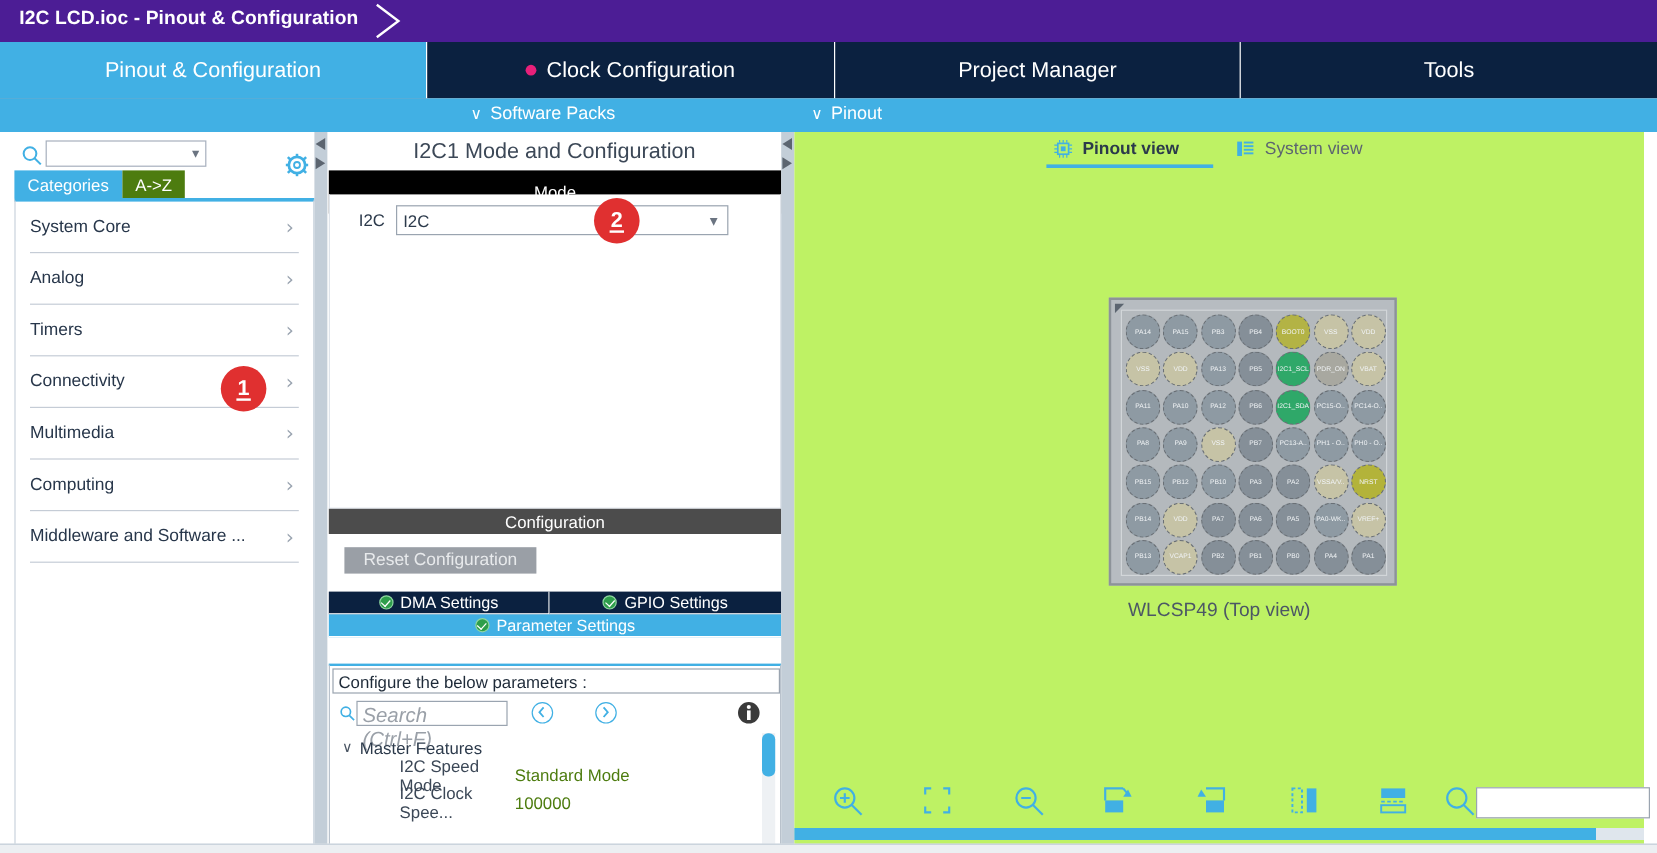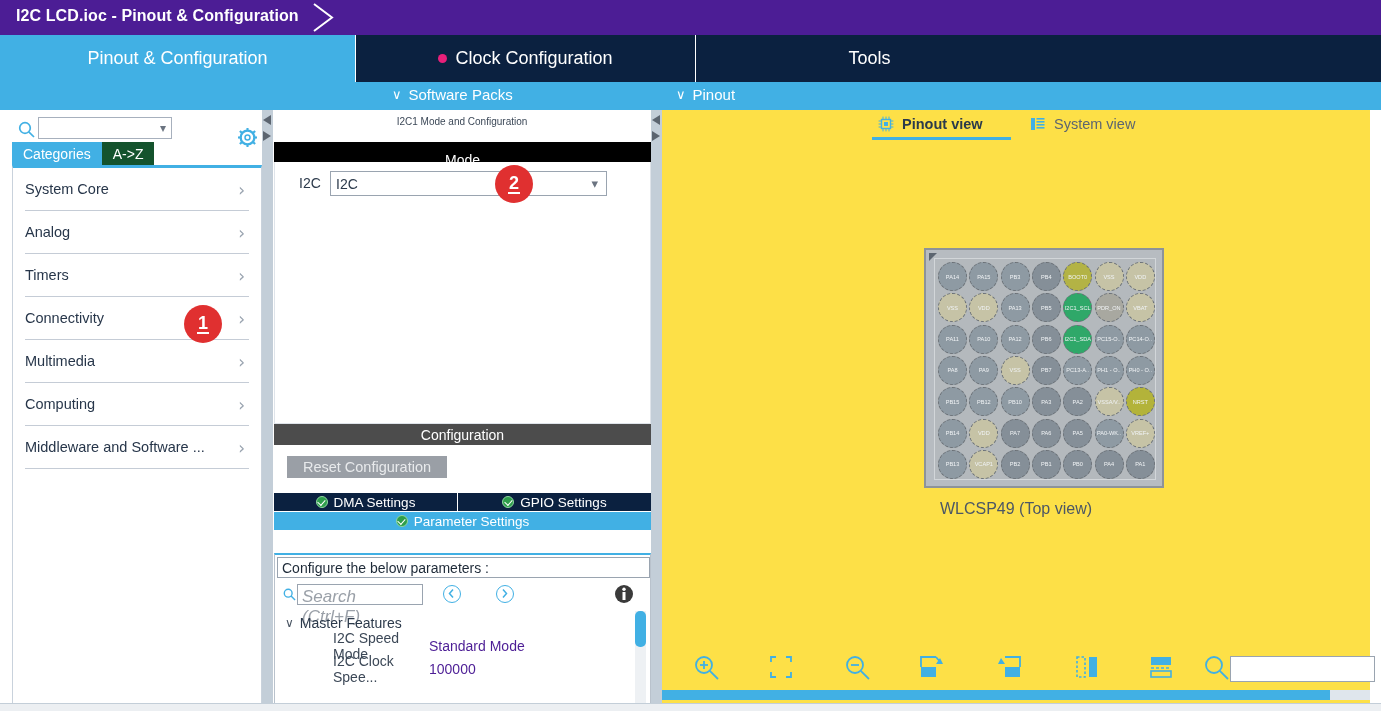--- a/index.html
+++ b/index.html
@@ -81,21 +81,21 @@
   .cattabs {
     position: absolute; left: 12px; top: 32px;
     display: flex;
   }
   .cattab {
     height: 23px; padding: 0 11px;
     display: flex; align-items: center;
     font-size: 14px; color: #ffffff;
   }
   .cattab.active { background: #41b0e4; }
-  .cattab.inactive { background: #14532d; }
+  .cattab.inactive { background: #4d7c0f; }
   #cat-panel {
     position: absolute; left: 12px; top: 55px; width: 250px; height: 615px;
     background: #ffffff;
     border: 1px solid #c9d2dc; border-top: 3px solid #41b0e4;
   }
   .catrow {
     position: relative; height: 43px; margin: 0 12px;
     display: flex; align-items: center;
     border-bottom: 1px solid #c5ccd6;
   }
@@ -124,21 +124,21 @@
     border-left: 8px solid #5c6570; top: 21px;
   }
 
   
   #midpanel {
     position: absolute; left: 273px; top: 110px; width: 378px; height: 601px;
     background: #ffffff;
   }
   #mid-title {
     position: absolute; left: 0; top: 6px; width: 378px;
-    text-align: center; font-size: 10px; color: #3c4857;
+    text-align: center; font-size: 18px; color: #3c4857;
   }
   #mode-hdr {
     position: absolute; left: 1px; top: 32px; width: 377px; height: 36px;
     background: #000000; color: #ffffff; font-size: 14px;
     display: flex; align-items: center; justify-content: center;
   }
   #mode-body {
     position: absolute; left: 1px; top: 52px; width: 377px; height: 262px;
     background: #ffffff; border: 1px solid #dfe4ea; border-top: none;
   }
@@ -219,34 +219,34 @@
     position: absolute; left: 2px; top: 56px; width: 373px; height: 99px;
     overflow: hidden;
   }
   .tnode {
     height: 23px; display: flex; align-items: center;
     font-size: 14px; color: #2c3a4b;
   }
   .tnode .cv { margin: 0 6px 0 8px; color: #4a5563; font-size: 12px; }
   .prow { height: 23px; display: flex; align-items: center; font-size: 14px; }
   .prow .pname { width: 152px; padding-left: 56px; color: #3c4857; }
-  .prow .pval { color: #4c1d95; text-align: center; }
+  .prow .pval { color: #4d7c0f; text-align: center; }
   #param-scroll-track {
     position: absolute; left: 360px; top: 56px; width: 11px; height: 99px;
     background: #eef1f4;
   }
   #param-scroll-thumb {
     position: absolute; left: 360px; top: 56px; width: 11px; height: 36px;
     background: #41b0e4; border-radius: 5px;
   }
 
   
   #rightpanel {
     position: absolute; left: 662px; top: 110px; width: 708px; height: 601px;
-    background: #fde047;
+    background: #bef264;
   }
   #viewtabs {
     position: absolute; left: 0; top: 0; width: 708px; height: 36px;
   }
   .vtab {
     position: absolute; top: 6px;
     display: flex; align-items: center; gap: 8px;
     font-size: 14.5px;
   }
   .vtab.active { color: #2b3a4b; font-weight: bold; }
@@ -329,20 +329,23 @@
   </svg>
 </div>
 
 <div id="tabbar">
     <div class="mtab active" style="width: 355px;">
       <span>Pinout &amp; Configuration</span>
     </div>
     <div class="mtab" style="width: 340px;">
       <span class="dot"></span>
       <span>Clock Configuration</span>
+    </div>
+    <div class="mtab" style="width: 338px;">
+      <span>Project Manager</span>
     </div>
     <div class="mtab" style="width: 348px;">
       <span>Tools</span>
     </div>
   </div>
 
 <div id="subbar">
     <div class="subitem" style="left: 392px;">
       <span class="cv">∨</span>
       <span>Software Packs</span>

